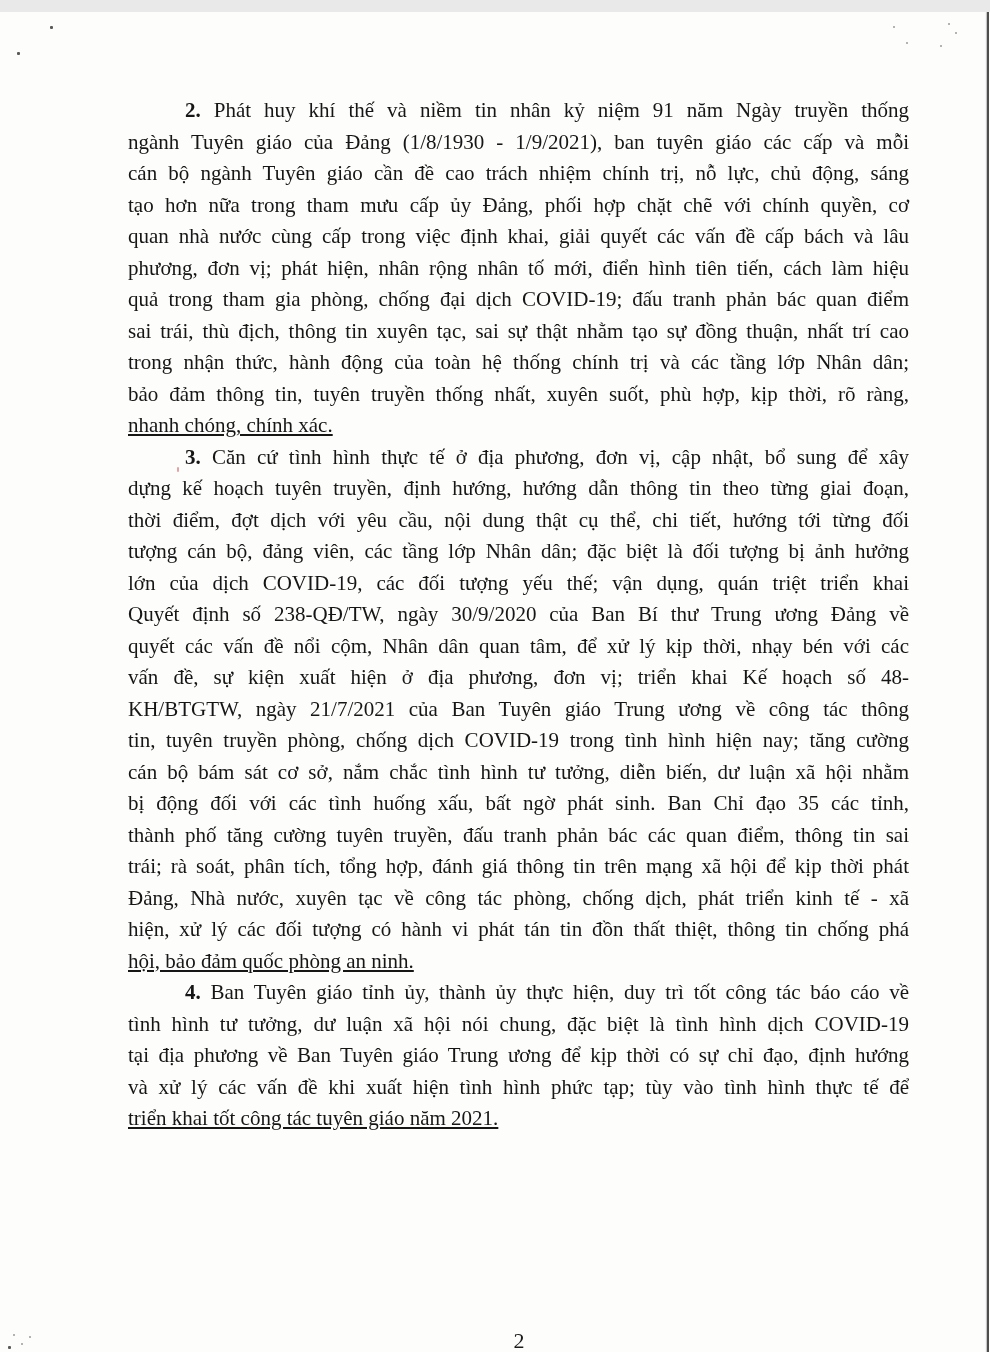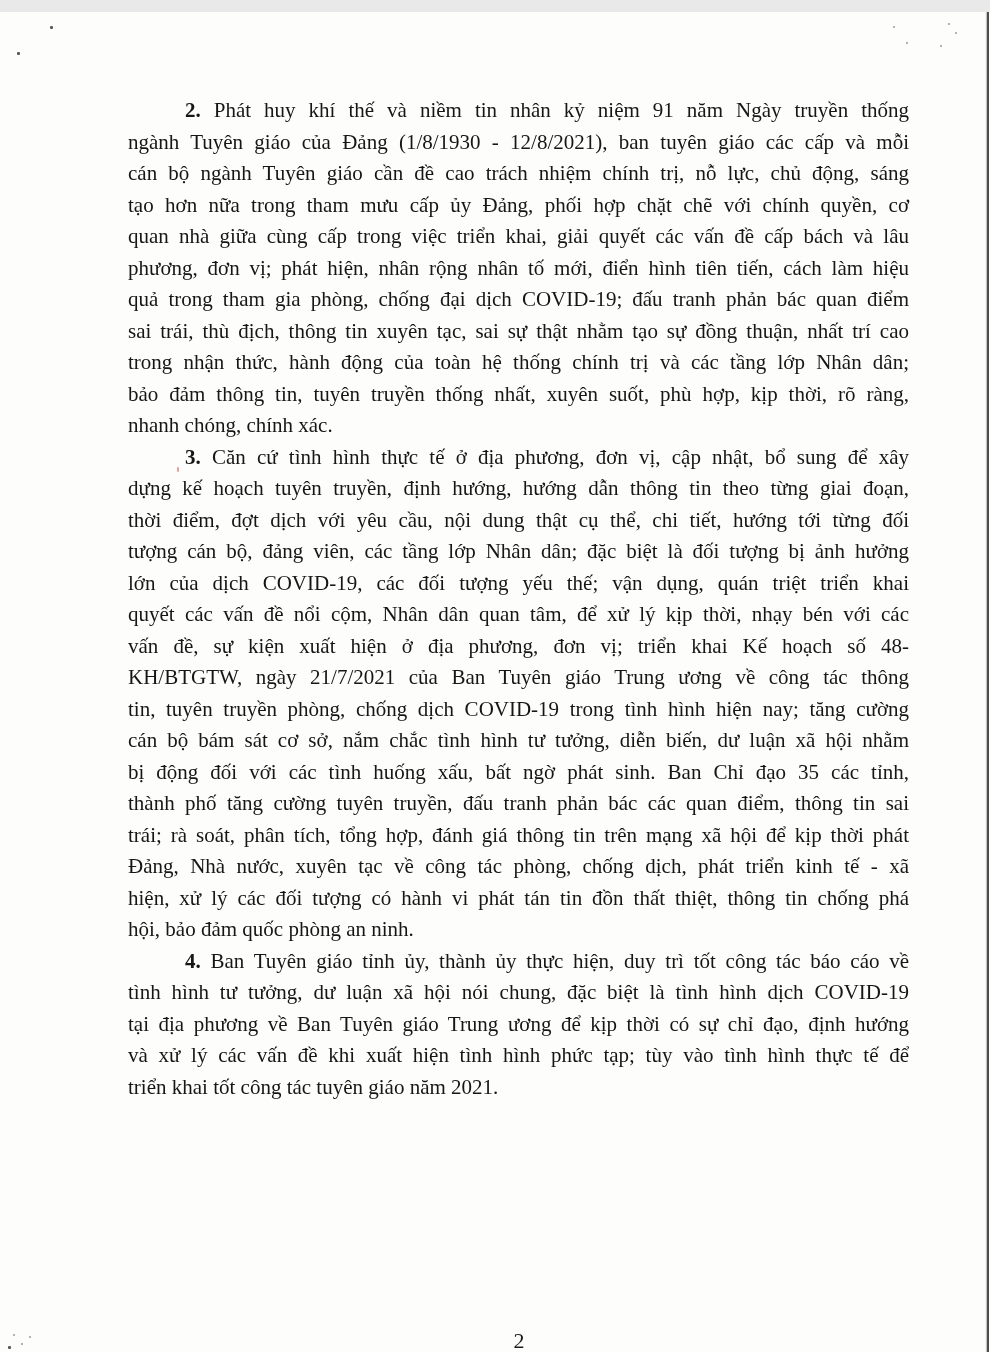--- a/index.html
+++ b/index.html
@@ -33,21 +33,21 @@
   .line {
     font-size: 21px;
     line-height: 31.5px;
     height: 31.5px;
     text-align: justify;
     text-align-last: justify;
     white-space: normal;
     overflow: visible;
   }
   .line.first { padding-left: 57px; }
-  .line.last  { text-align-last: left; }
+  .line.last  { text-align-last: left; text-decoration: underline; }
   .line b { font-weight: bold; }
   .pagenum {
     position: absolute;
     top: 1316px;
     left: 0;
     width: 100%;
     text-align: center;
     text-indent: 48px;
     font-size: 22px;
     color: #1b1b1b;
@@ -80,37 +80,38 @@
   <span class="speck pink" style="left:177px; top:455px;"></span>
   <span class="speck faint" style="left:13px;  top:1322px;"></span>
   <span class="speck faint" style="left:29px;  top:1324px;"></span>
   <span class="speck faint" style="left:21px;  top:1331px;"></span>
   <span class="speck" style="left:8px;   top:1334px;"></span>
   <span class="speck faint" style="left:27px;  top:1342px;"></span>
 
   <main class="textblock">
     <section class="para">
         <div class="line first"><b>2.</b> Phát huy khí thế và niềm tin nhân kỷ niệm 91 năm Ngày truyền thống</div>
-        <div class="line">ngành Tuyên giáo của Đảng (1/8/1930 - 12/8/2021), ban tuyên giáo các cấp và mỗi</div>
+        <div class="line">ngành Tuyên giáo của Đảng (1/8/1930 - 1/9/2021), ban tuyên giáo các cấp và mỗi</div>
         <div class="line">cán bộ ngành Tuyên giáo cần đề cao trách nhiệm chính trị, nỗ lực, chủ động, sáng</div>
         <div class="line">tạo hơn nữa trong tham mưu cấp ủy Đảng, phối hợp chặt chẽ với chính quyền, cơ</div>
-        <div class="line">quan nhà giữa cùng cấp trong việc triển khai, giải quyết các vấn đề cấp bách và lâu</div>
+        <div class="line">quan nhà nước cùng cấp trong việc định khai, giải quyết các vấn đề cấp bách và lâu</div>
         <div class="line">phương, đơn vị; phát hiện, nhân rộng nhân tố mới, điển hình tiên tiến, cách làm hiệu</div>
         <div class="line">quả trong tham gia phòng, chống đại dịch COVID-19; đấu tranh phản bác quan điểm</div>
         <div class="line">sai trái, thù địch, thông tin xuyên tạc, sai sự thật nhằm tạo sự đồng thuận, nhất trí cao</div>
         <div class="line">trong nhận thức, hành động của toàn hệ thống chính trị và các tầng lớp Nhân dân;</div>
         <div class="line">bảo đảm thông tin, tuyên truyền thống nhất, xuyên suốt, phù hợp, kịp thời, rõ ràng,</div>
         <div class="line last">nhanh chóng, chính xác.</div>
       </section>
     <section class="para">
         <div class="line first"><b>3.</b> Căn cứ tình hình thực tế ở địa phương, đơn vị, cập nhật, bổ sung để xây</div>
         <div class="line">dựng kế hoạch tuyên truyền, định hướng, hướng dẫn thông tin theo từng giai đoạn,</div>
         <div class="line">thời điểm, đợt dịch với yêu cầu, nội dung thật cụ thể, chi tiết, hướng tới từng đối</div>
         <div class="line">tượng cán bộ, đảng viên, các tầng lớp Nhân dân; đặc biệt là đối tượng bị ảnh hưởng</div>
         <div class="line">lớn của dịch COVID-19, các đối tượng yếu thế; vận dụng, quán triệt triển khai</div>
+        <div class="line">Quyết định số 238-QĐ/TW, ngày 30/9/2020 của Ban Bí thư Trung ương Đảng về</div>
         <div class="line">quyết các vấn đề nổi cộm, Nhân dân quan tâm, để xử lý kịp thời, nhạy bén với các</div>
         <div class="line">vấn đề, sự kiện xuất hiện ở địa phương, đơn vị; triển khai Kế hoạch số 48-</div>
         <div class="line">KH/BTGTW, ngày 21/7/2021 của Ban Tuyên giáo Trung ương về công tác thông</div>
         <div class="line">tin, tuyên truyền phòng, chống dịch COVID-19 trong tình hình hiện nay; tăng cường</div>
         <div class="line">cán bộ bám sát cơ sở, nắm chắc tình hình tư tưởng, diễn biến, dư luận xã hội nhằm</div>
         <div class="line">bị động đối với các tình huống xấu, bất ngờ phát sinh. Ban Chỉ đạo 35 các tỉnh,</div>
         <div class="line">thành phố tăng cường tuyên truyền, đấu tranh phản bác các quan điểm, thông tin sai</div>
         <div class="line">trái; rà soát, phân tích, tổng hợp, đánh giá thông tin trên mạng xã hội để kịp thời phát</div>
         <div class="line">Đảng, Nhà nước, xuyên tạc về công tác phòng, chống dịch, phát triển kinh tế - xã</div>
         <div class="line">hiện, xử lý các đối tượng có hành vi phát tán tin đồn thất thiệt, thông tin chống phá</div>

